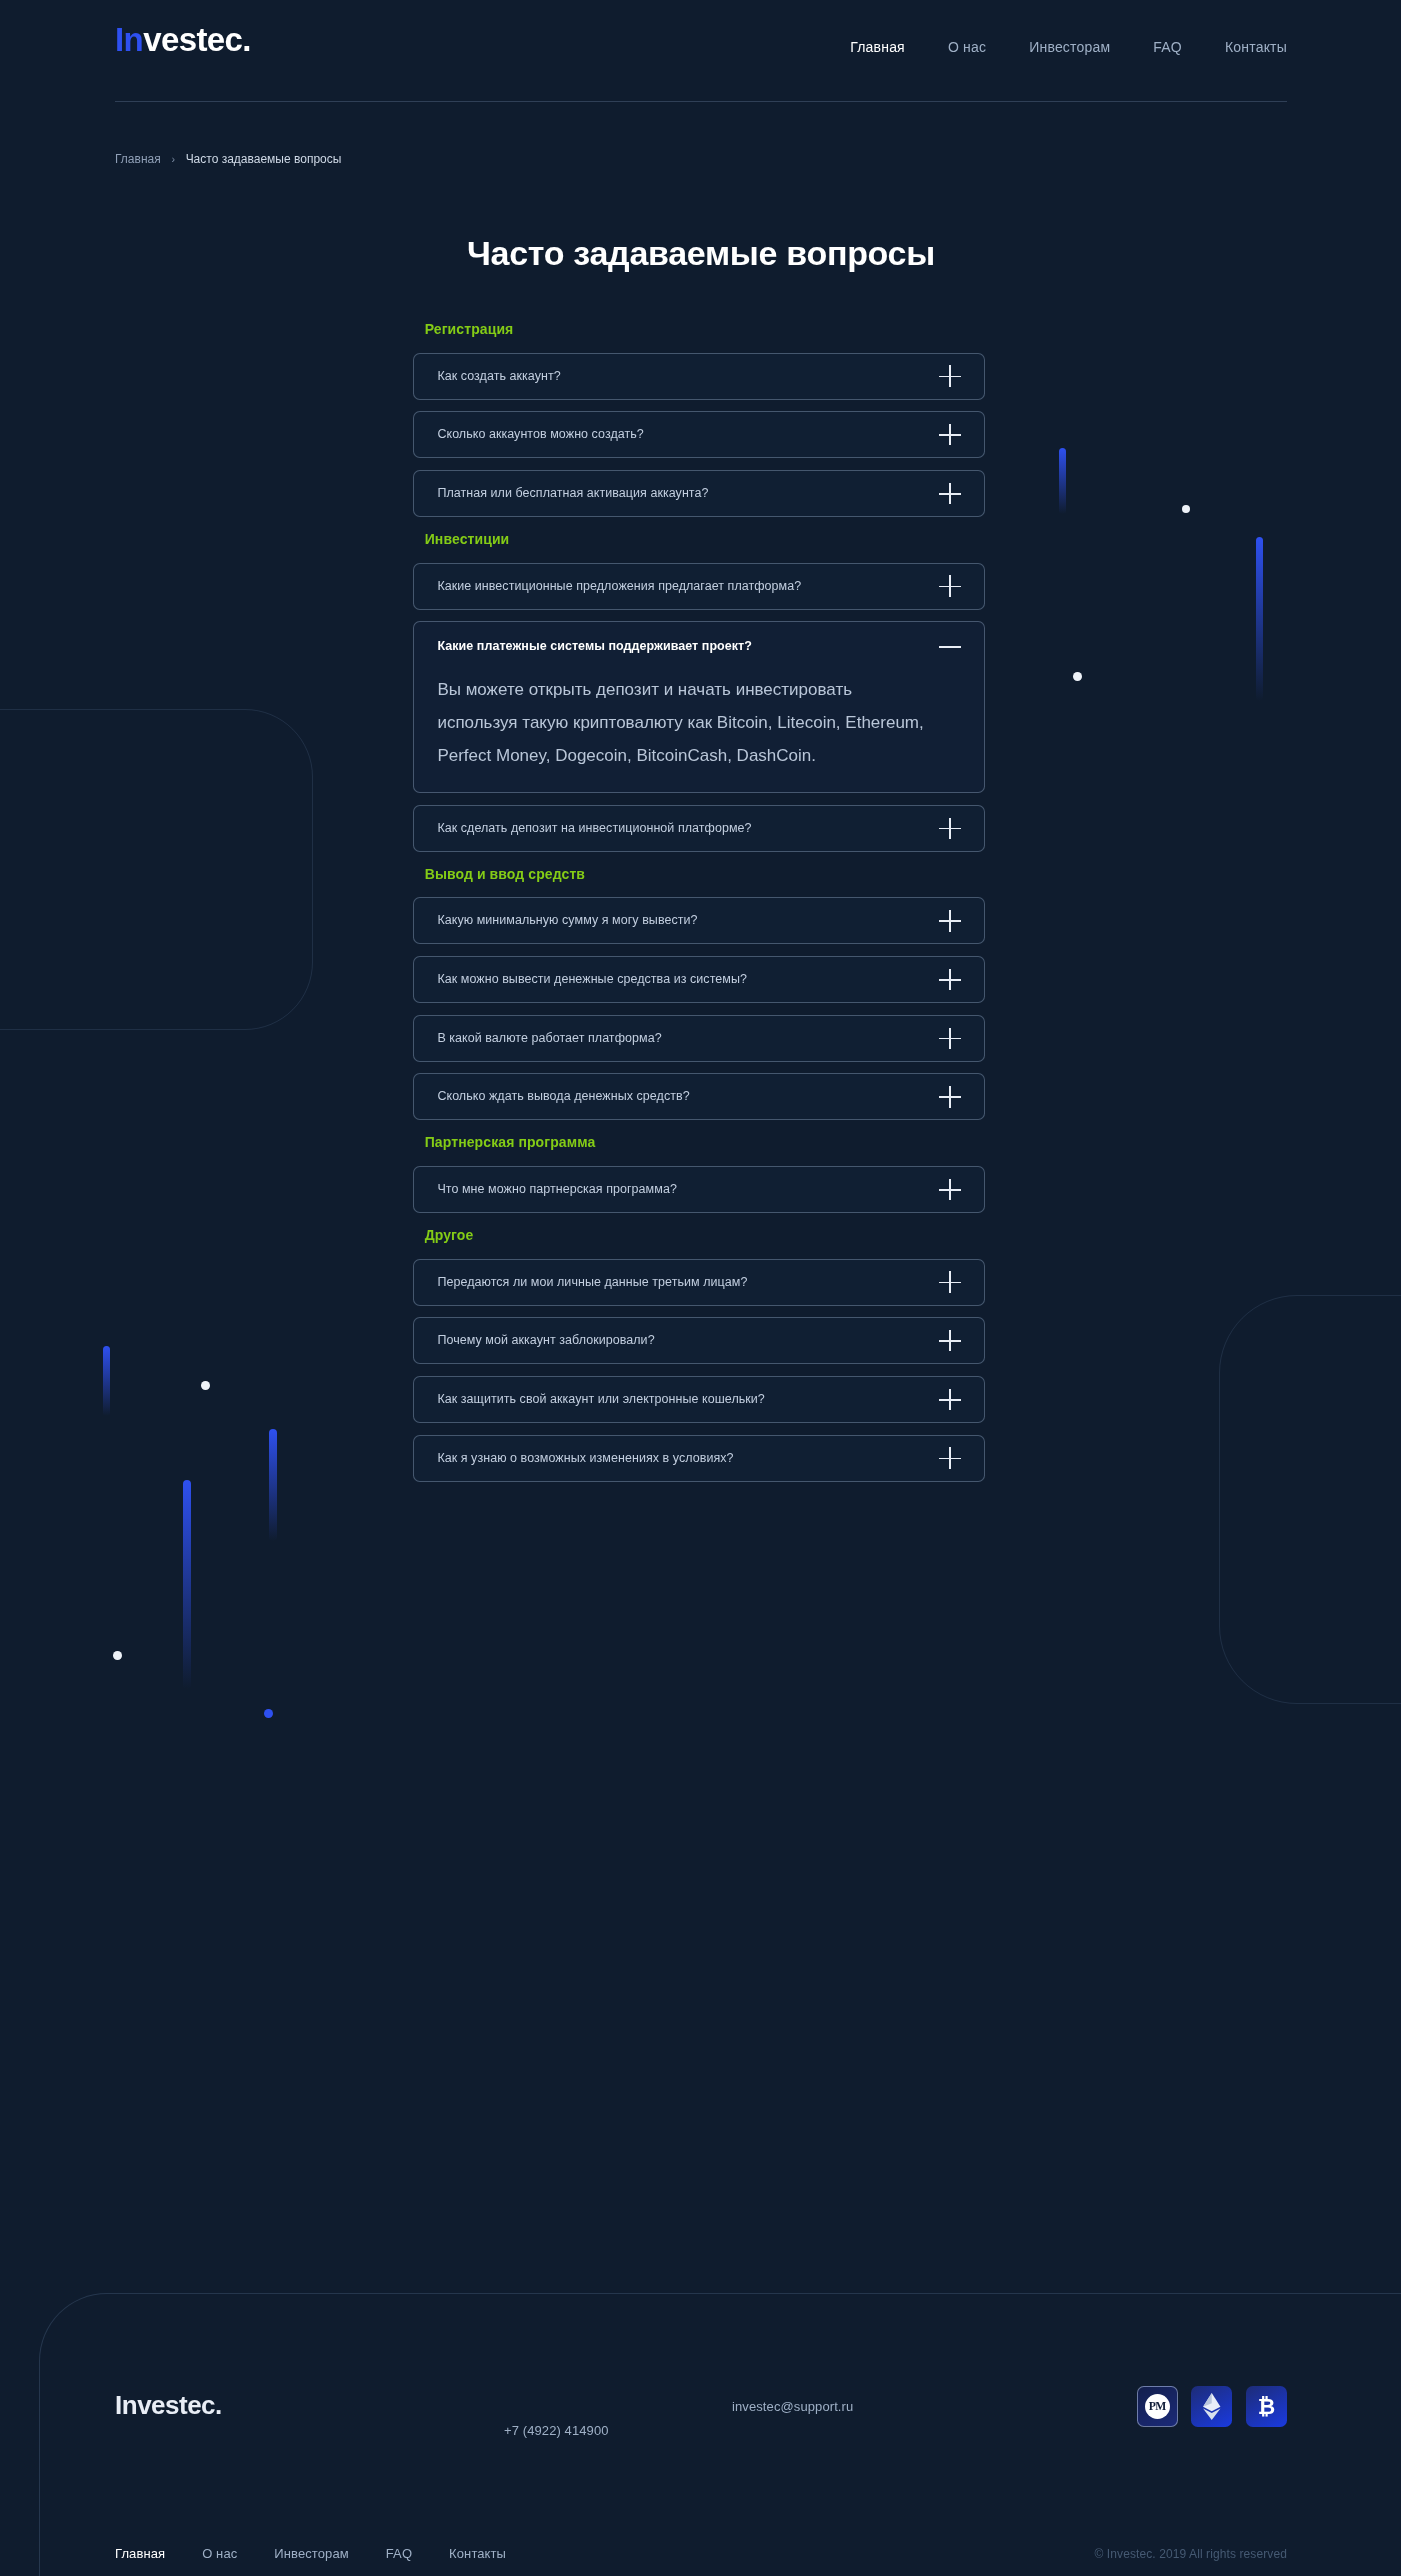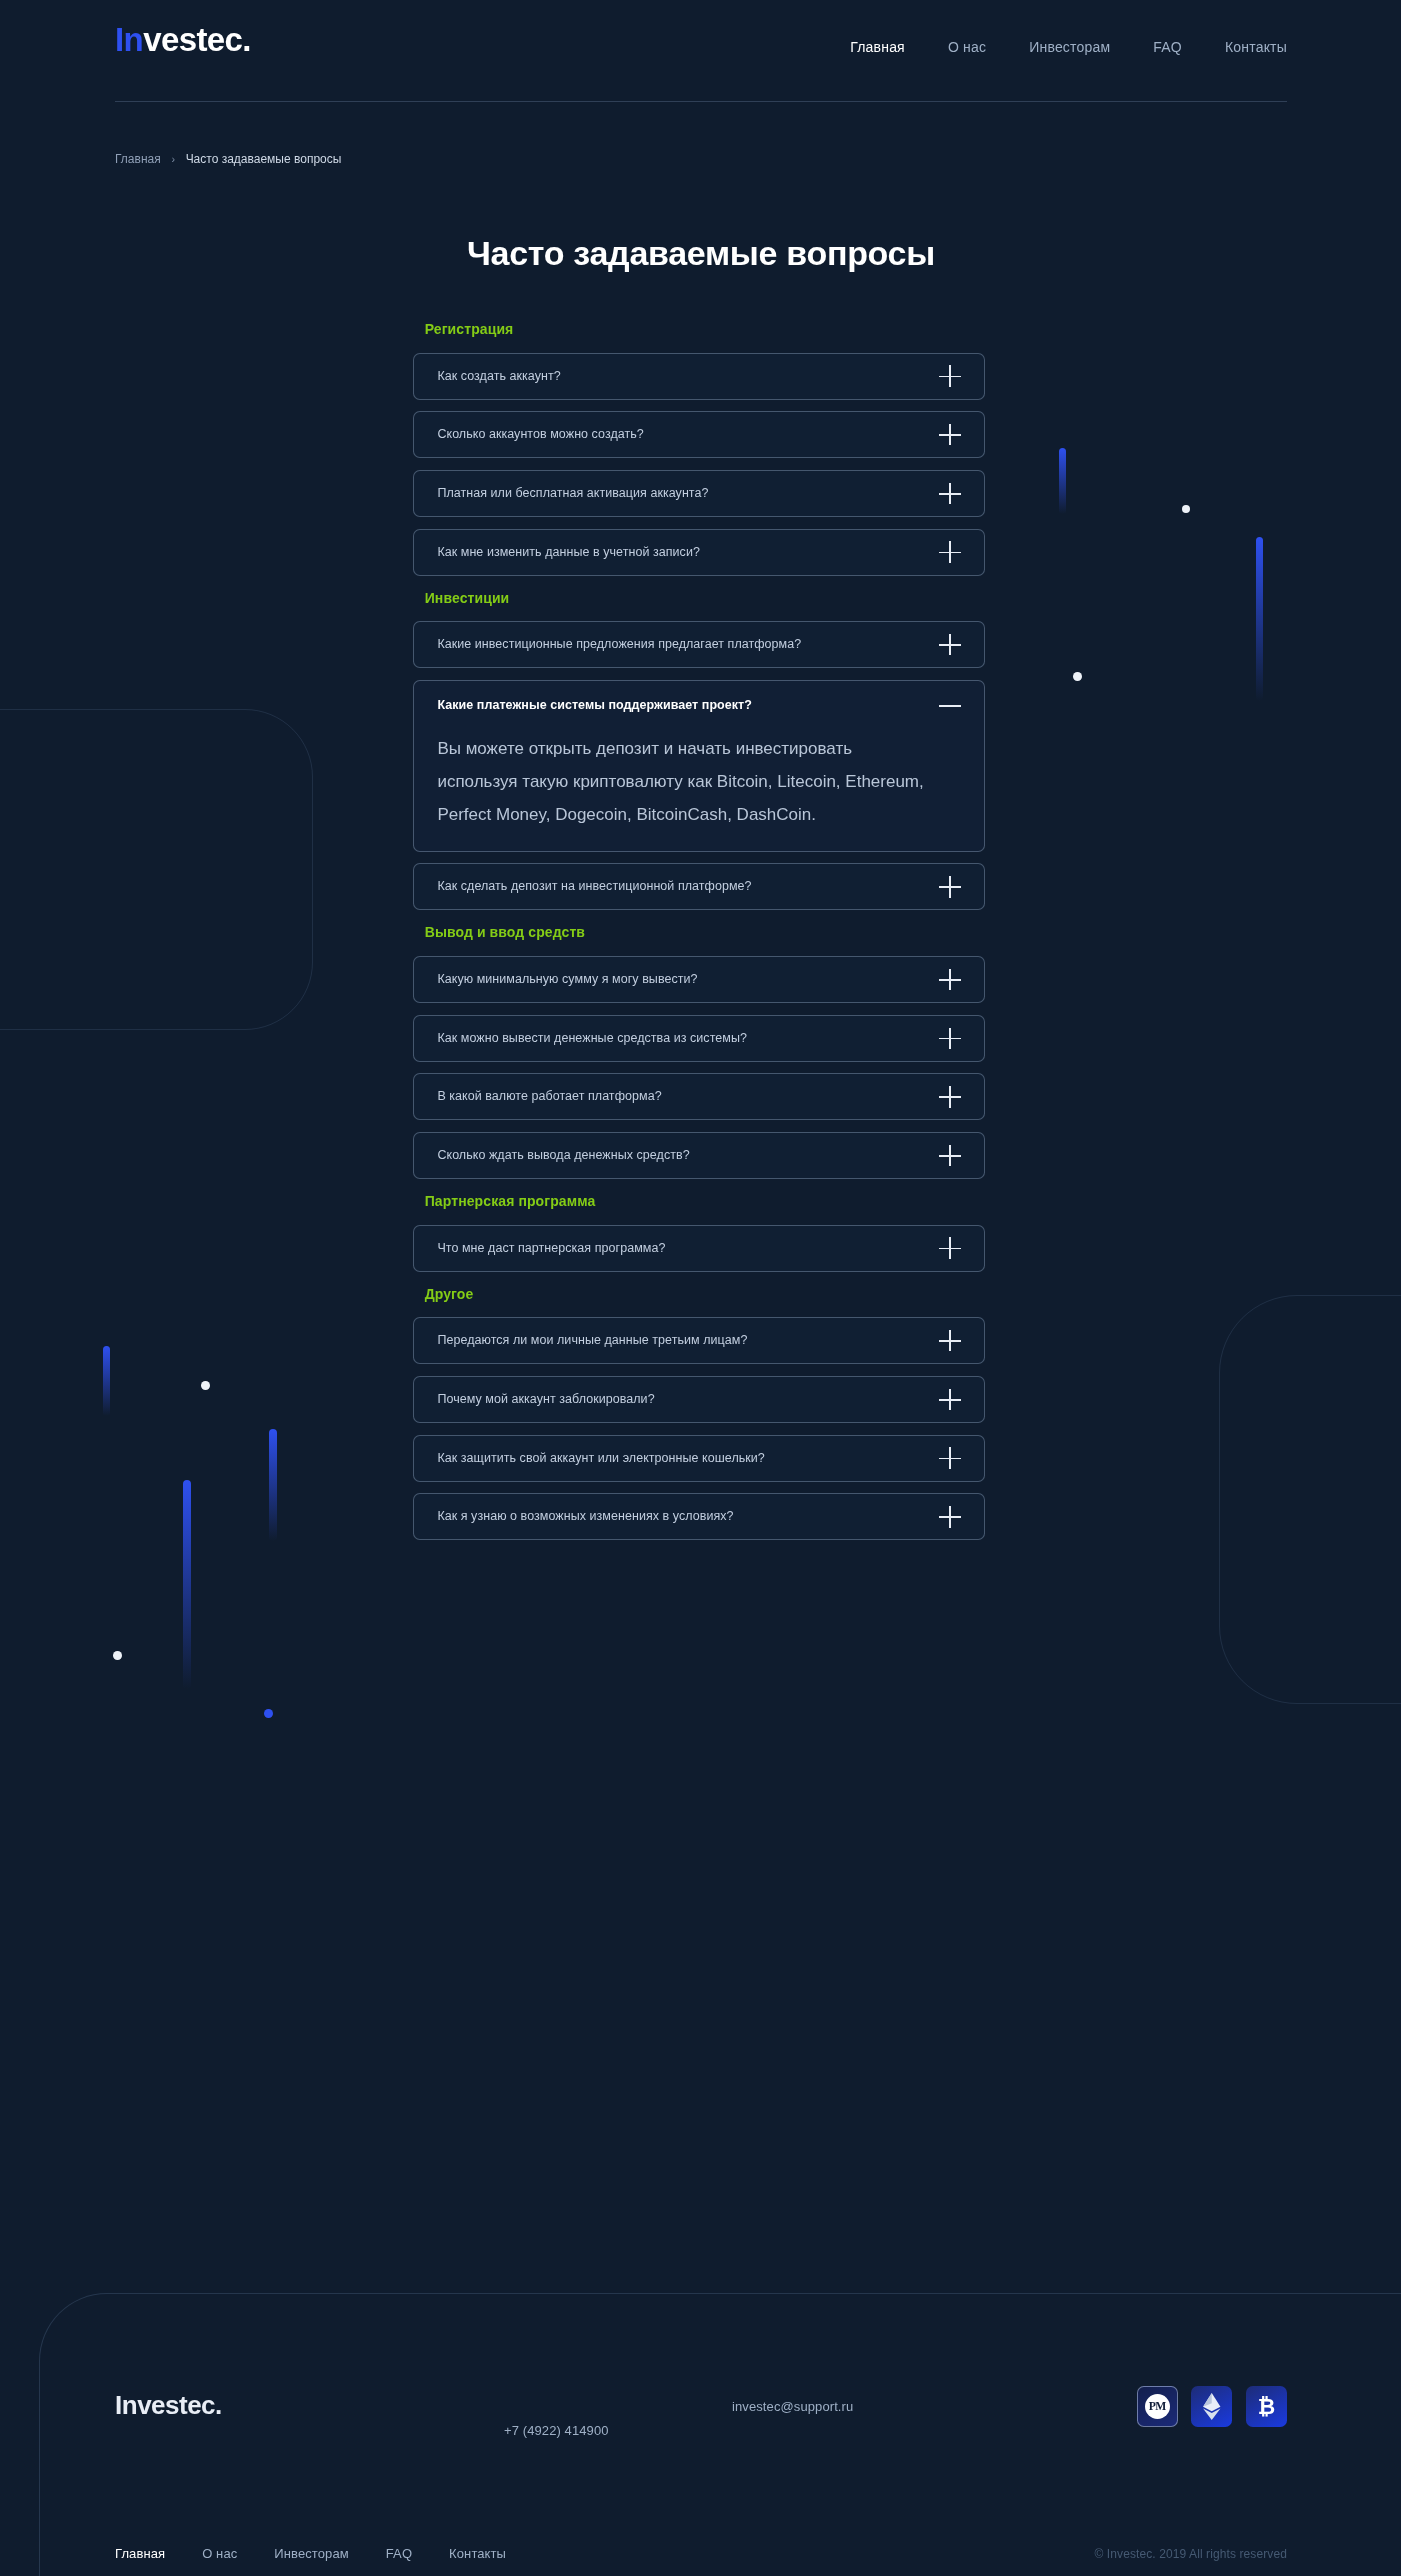--- a/index.html
+++ b/index.html
@@ -241,29 +241,20 @@
       </div>
       <div class="item">
         <div class="item-head">
           <div class="q-text">Платная или бесплатная активация аккаунта?</div>
           <span class="toggle">
             <i class="h"></i>
             <i class="v"></i>
           </span>
         </div>
       </div>
-      <div class="item">
-        <div class="item-head">
-          <div class="q-text">Как мне изменить данные в учетной записи?</div>
-          <span class="toggle">
-            <i class="h"></i>
-            <i class="v"></i>
-          </span>
-        </div>
-      </div>
     </div>
     <div class="section">
       <div class="section-title">Инвестиции</div>
       <div class="item">
         <div class="item-head">
           <div class="q-text">Какие инвестиционные предложения предлагает платформа?</div>
           <span class="toggle">
             <i class="h"></i>
             <i class="v"></i>
           </span>
@@ -324,21 +315,21 @@
             <i class="h"></i>
             <i class="v"></i>
           </span>
         </div>
       </div>
     </div>
     <div class="section">
       <div class="section-title">Партнерская программа</div>
       <div class="item">
         <div class="item-head">
-          <div class="q-text">Что мне даст партнерская программа?</div>
+          <div class="q-text">Что мне можно партнерская программа?</div>
           <span class="toggle">
             <i class="h"></i>
             <i class="v"></i>
           </span>
         </div>
       </div>
     </div>
     <div class="section">
       <div class="section-title">Другое</div>
       <div class="item">

